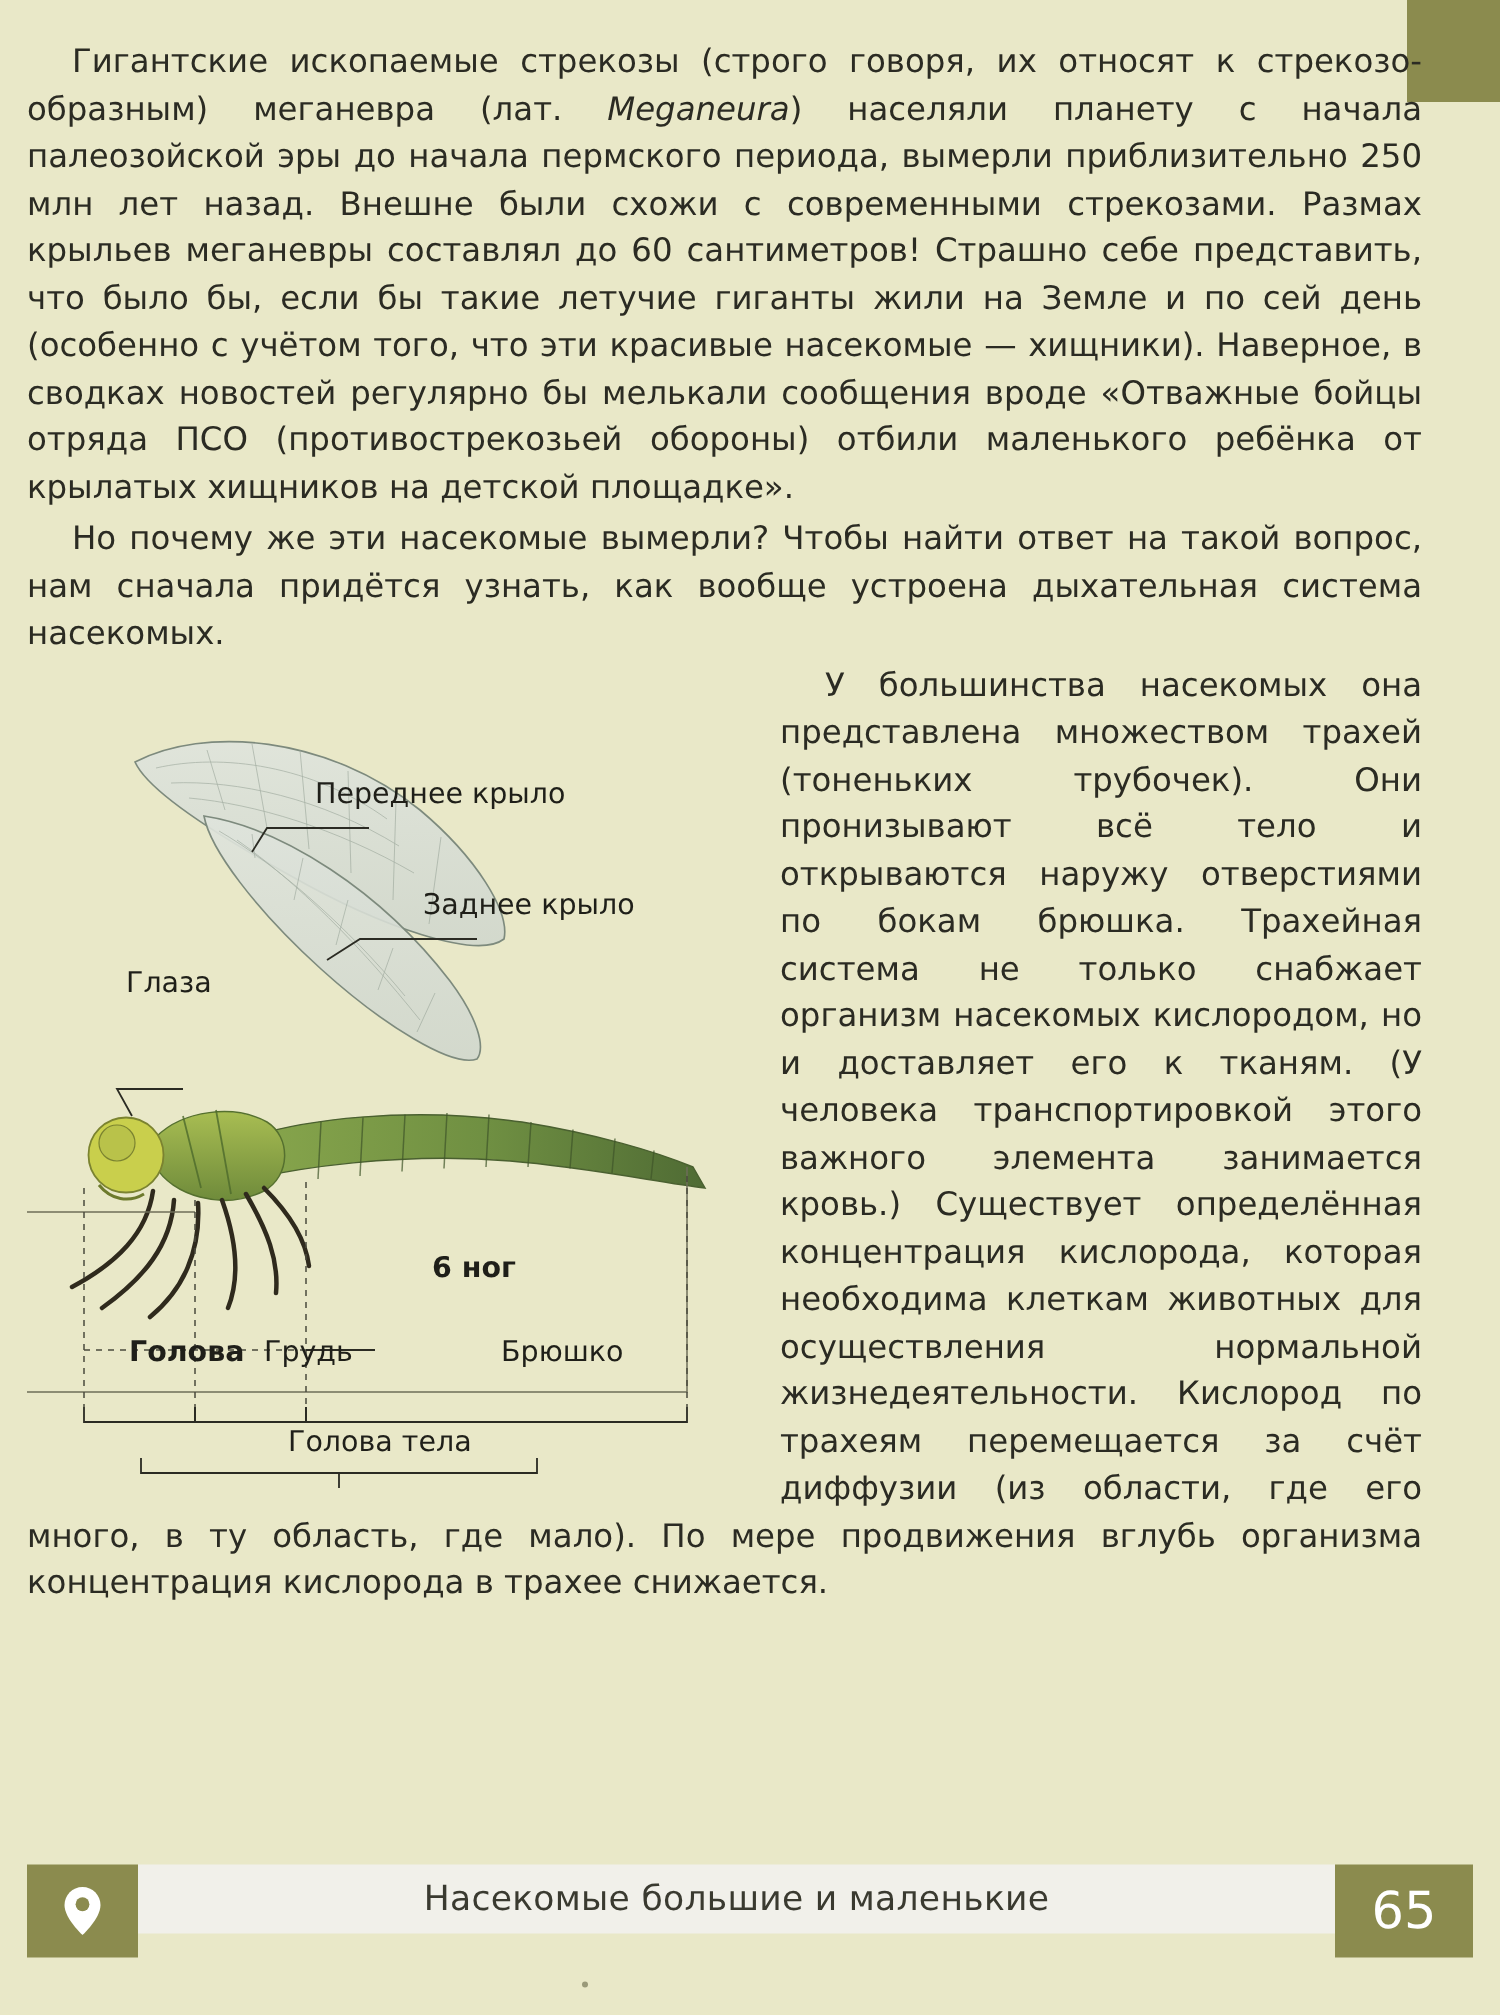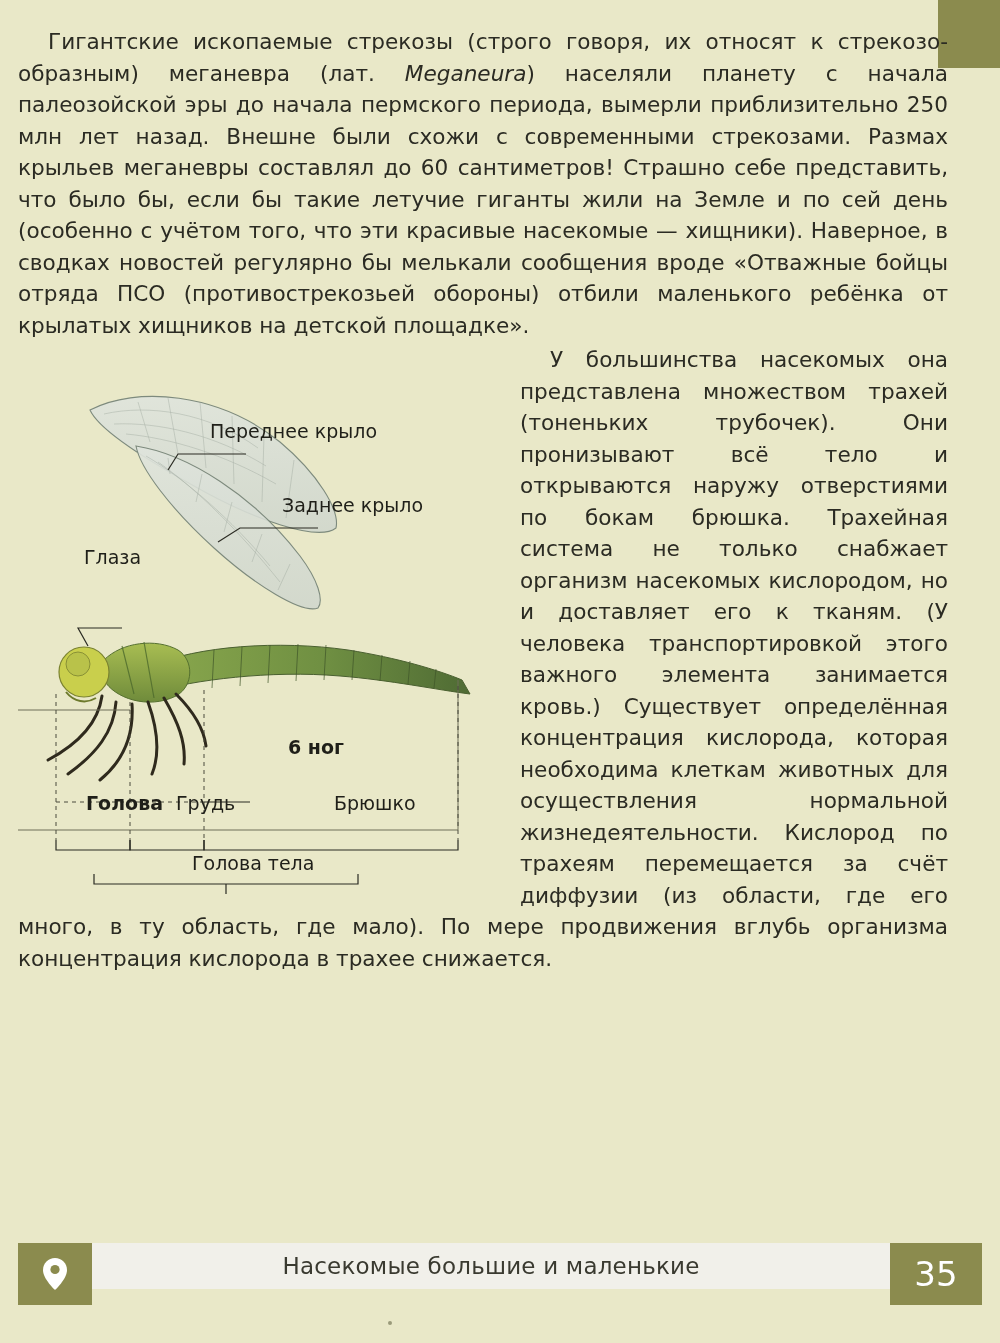--- a/index.html
+++ b/index.html
@@ -148,20 +148,21 @@
 <body>
 
 <div class="page">
 
   <div class="top-tab"></div>
 
   <div class="content">
 
     <p class="body indent"><span>Гигантские ископаемые стрекозы (строго говоря, их относят к стрекозо­образным) меганевра (лат. </span><span class="italic">Meganeura</span><span>) населяли планету с начала палеозойской эры до начала пермского периода, вымерли приблизительно 250 млн лет назад. Внешне были схожи с современными стрекозами. Размах крыльев меганевры составлял до 60 сантиметров! Страшно себе представить, что было бы, если бы такие летучие гиганты жили на Земле и по сей день (особенно с учётом того, что эти красивые насекомые — хищники). Наверное, в сводках новостей регулярно бы мелькали сообщения вроде «Отважные бойцы отряда ПСО (противострекозьей обороны) отбили маленького ребёнка от крылатых хищников на детской площадке».</span></p>
 
+    <p class="body indent">Но почему же эти насекомые вымерли? Чтобы найти ответ на такой вопрос, нам сначала придётся узнать, как вообще устроена дыхательная система насекомых.</p>
 
     <p class="body indent">
       <span class="figure-wrap">
         <span class="fig">
           <svg width="490" height="560" viewBox="0 0 490 560" xmlns="http://www.w3.org/2000/svg">
             <defs>
               <linearGradient id="wing" x1="0" y1="0" x2="0" y2="1">
                 <stop offset="0%" stop-color="#dfe4dc" stop-opacity="0.92"></stop>
                 <stop offset="100%" stop-color="#cfd6cd" stop-opacity="0.85"></stop>
               </linearGradient>
@@ -280,17 +281,17 @@
   <div class="footer">
     <div class="footer-pin">
       <svg width="26" height="34" viewBox="0 0 26 34">
         <path d="M13 1 C6.4 1 1 6.4 1 13 C1 22 13 33 13 33 C13 33 25 22 25 13 C25 6.4 19.6 1 13 1 Z" fill="#ffffff"></path>
         <circle cx="13" cy="12.5" r="4.6" fill="#8b8b4e"></circle>
       </svg>
     </div>
     <div class="footer-bar">
       <span class="footer-title">Насекомые большие и маленькие</span>
     </div>
-    <div class="footer-page">35</div>
+    <div class="footer-page">65</div>
   </div>
 
   <div class="dot"></div>
 </div>
 
 </body></html>

